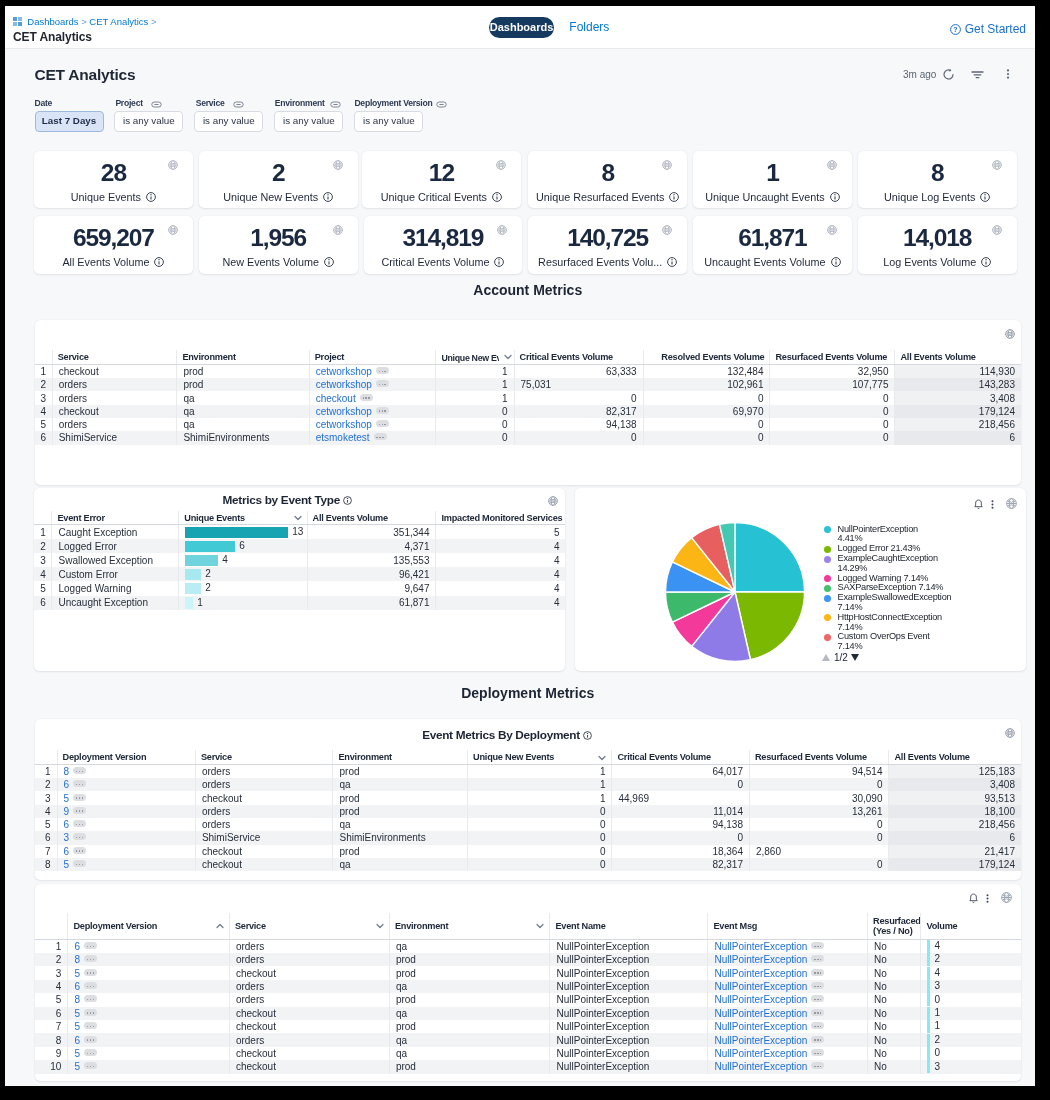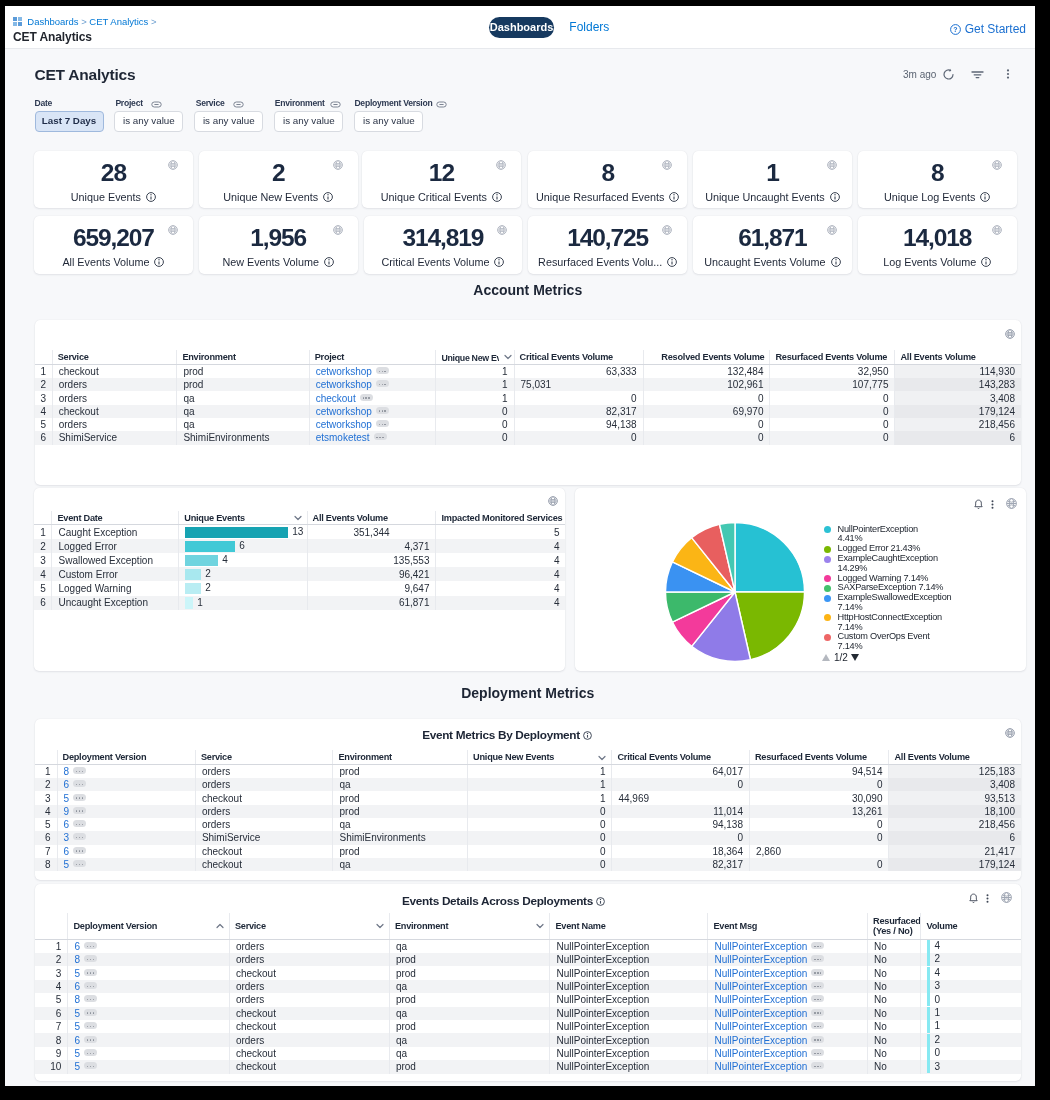--- a/index.html
+++ b/index.html
@@ -504,20 +504,25 @@
               <td class="bl" style="text-align:right">0</td>
               <td class="bl" style="text-align:right">0</td>
               <td class="bl" style="text-align:right">0</td>
               <td class="bl hl" style="text-align:right">6</td>
             </tr>
           </tbody>
         </table>
       </div>
     </div>
 <div class="card" style="left:29.2px;top:481.8px;width:531.3px;height:183.6px">
+      <div class="ctit" style="left:0px;top:5.5px;width:506.0px;font-size:11.8px">Metrics by Event Type&nbsp;<svg width="9" height="9" viewBox="0 0 9 9" style="display:inline-block;vertical-align:-1px">
+          <circle cx="4.5" cy="4.5" r="3.9" fill="none" stroke="#444d5c" stroke-width="1"></circle>
+          <line x1="4.5" y1="4.0" x2="4.5" y2="6.645" stroke="#444d5c" stroke-width="1.1"></line>
+          <circle cx="4.5" cy="2.55" r="0.7" fill="#444d5c"></circle>
+        </svg></div>
       <div class="cico" style="right:7px;top:8px">
         <svg width="10" height="10" viewBox="0 0 10 10" style="display:block">
           <g fill="none" stroke="#a0a7b4" stroke-width="1">
             <circle cx="5.0" cy="5.0" r="4.4"></circle>
             <ellipse cx="5.0" cy="5.0" rx="1.9800000000000002" ry="4.4"></ellipse>
             <line x1="0.5999999999999996" y1="5.0" x2="9.4" y2="5.0"></line>
             <path d="M 1.1719999999999997 2.8 Q 5.0 4.78 8.828 2.8"></path>
             <path d="M 1.1719999999999997 7.2 Q 5.0 5.22 8.828 7.2"></path>
           </g>
         </svg>
@@ -527,34 +532,34 @@
           <colgroup>
             <col style="width:17.8px">
             <col style="width:126.8px">
             <col style="width:128.3px">
             <col style="width:128.9px">
             <col style="width:129.5px">
           </colgroup>
           <thead>
             <tr>
               <th class="" style="text-align:left"></th>
-              <th class="bl" style="text-align:left">Event Date</th>
+              <th class="bl" style="text-align:left">Event Error</th>
               <th class="bl" style="text-align:left">Unique Events <span style="float:right"><svg width="8" height="6" viewBox="0 0 8 6" style="display:inline-block;vertical-align:middle">
                     <path d="M1 1.5 L4 4.5 L7 1.5" fill="none" stroke="#6e7787" stroke-width="1.2" stroke-linecap="round" stroke-linejoin="round"></path>
                   </svg></span></th>
               <th class="bl" style="text-align:left">All Events Volume</th>
               <th class="bl" style="text-align:left">Impacted Monitored Services</th>
             </tr>
           </thead>
           <tbody>
             <tr>
               <td class="" style="text-align:right">1</td>
               <td class="bl" style="text-align:left">Caught Exception</td>
               <td class="bl" style="text-align:left"><span class="bar" style="width:103px;background:#16a3b2"></span><span class="barnum">13</span></td>
-              <td class="bl" style="text-align:center">351,344</td>
+              <td class="bl" style="text-align:right">351,344</td>
               <td class="bl" style="text-align:right">5</td>
             </tr>
             <tr class="st">
               <td class="" style="text-align:right">2</td>
               <td class="bl" style="text-align:left">Logged Error</td>
               <td class="bl" style="text-align:left"><span class="bar" style="width:50px;background:#41c9d6"></span><span class="barnum">6</span></td>
               <td class="bl" style="text-align:right">4,371</td>
               <td class="bl" style="text-align:right">4</td>
             </tr>
             <tr>
@@ -776,25 +781,20 @@
               <td class="bl" style="text-align:right">0</td>
               <td class="bl" style="text-align:right">82,317</td>
               <td class="bl" style="text-align:right">0</td>
               <td class="bl hl" style="text-align:right">179,124</td>
             </tr>
           </tbody>
         </table>
       </div>
     </div>
 <div class="card" style="left:29.5px;top:878px;width:986.5px;height:197px">
-      <div class="ctit" style="left:0px;top:9.5px;width:938.0px;font-size:11.8px">Events Details Across Deployments&nbsp;<svg width="9" height="9" viewBox="0 0 9 9" style="display:inline-block;vertical-align:-1px">
-          <circle cx="4.5" cy="4.5" r="3.9" fill="none" stroke="#444d5c" stroke-width="1"></circle>
-          <line x1="4.5" y1="4.0" x2="4.5" y2="6.645" stroke="#444d5c" stroke-width="1.1"></line>
-          <circle cx="4.5" cy="2.55" r="0.7" fill="#444d5c"></circle>
-        </svg></div>
       <div class="cico" style="right:42.5px;top:8.5px">
         <svg width="11" height="11" viewBox="0 0 12 12" style="display:block">
           <path d="M6 1.2 C4 1.2 2.9 2.6 2.9 4.5 L2.9 6.8 L2 8.4 L10 8.4 L9.1 6.8 L9.1 4.5 C9.1 2.6 8 1.2 6 1.2 Z" fill="none" stroke="#3f4756" stroke-width="1" stroke-linejoin="round"></path>
           <path d="M4.9 9.6 A1.2 1.2 0 0 0 7.1 9.6" fill="none" stroke="#3f4756" stroke-width="1"></path>
         </svg>
       </div>
       <div class="cico" style="right:28px;top:8.5px">
         <svg width="11" height="11" viewBox="0 0 12 12" style="display:block">
           <g fill="#3f4756">
             <circle cx="6" cy="2.4" r="1.1"></circle>

